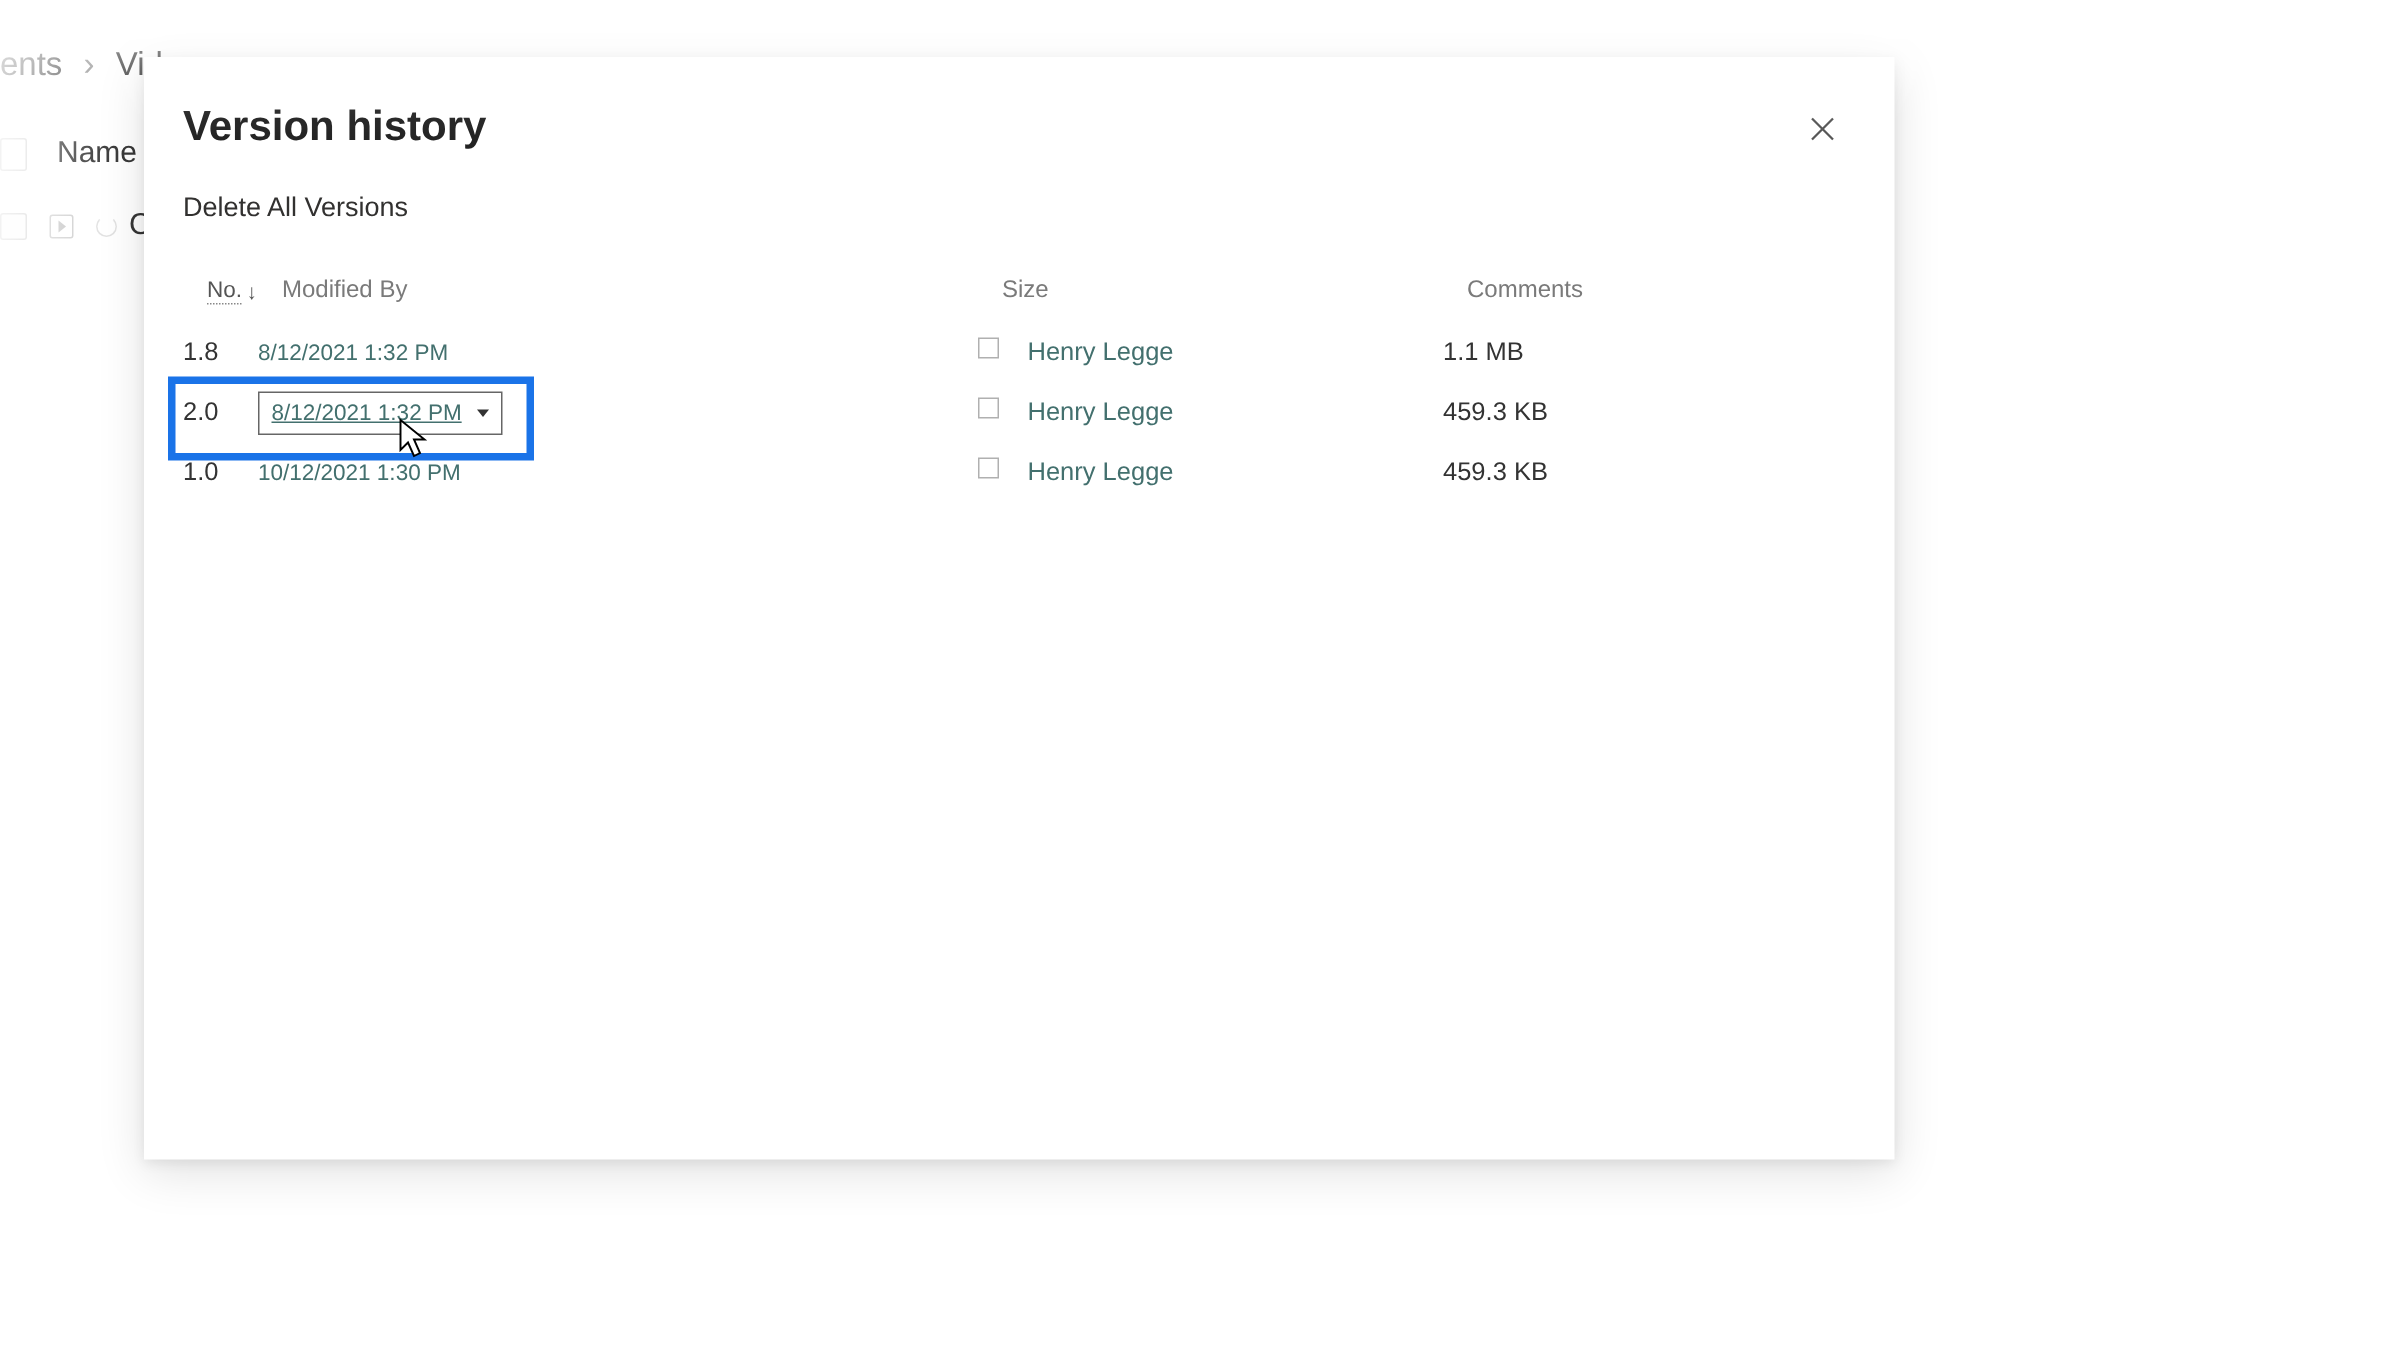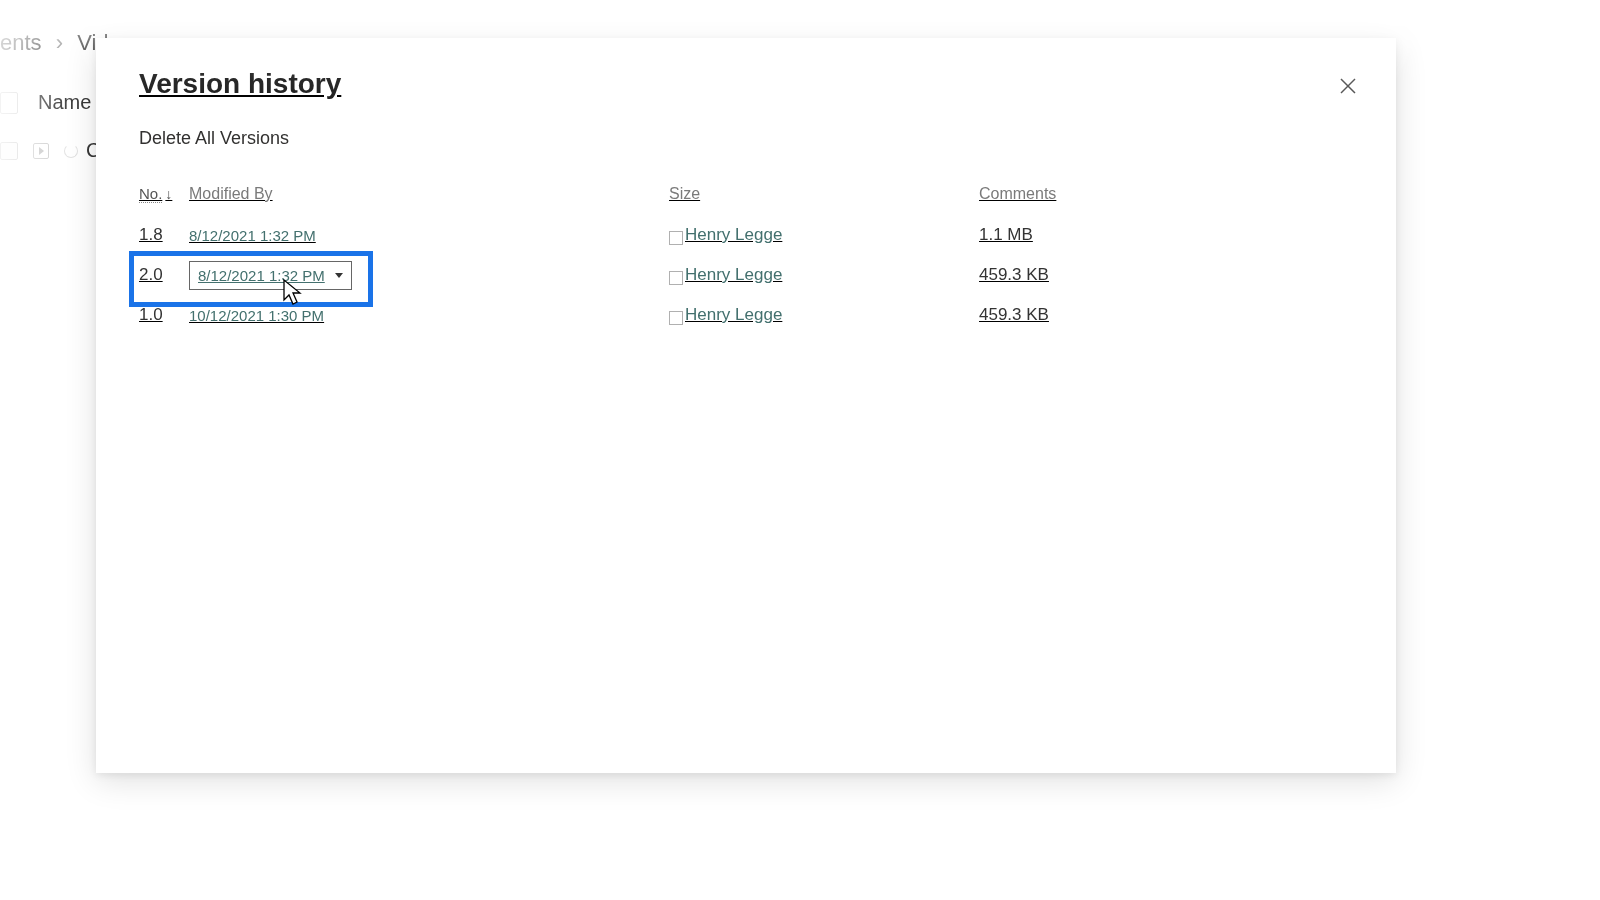--- a/index.html
+++ b/index.html
@@ -87,26 +87,25 @@
       opacity: 0.6;
     }
     .bg-item-name {
       font-size: 20px;
       color: #333;
     }
     .modal {
       position: absolute;
       top: 38px;
       left: 96px;
-      width: 1300px;
+      width: 1167px;
       height: 735px;
       background: #ffffff;
       box-shadow: 0 8px 30px rgba(0,0,0,0.12), 0 2px 8px rgba(0,0,0,0.08);
-      padding: 30px 30px 30px 43px;
-      text-decoration: underline;
+      padding: 30px 30px 30px 26px;
     }
     .modal-header {
       display: flex;
       justify-content: space-between;
       align-items: flex-start;
     }
     .modal-title {
       font-size: 28px;
       font-weight: 600;
       color: #222;
@@ -132,20 +131,21 @@
     .table {
       width: 100%;
     }
     .table-header {
       display: grid;
       grid-template-columns: 50px 480px 310px 190px 1fr;
       font-size: 16px;
       color: #7a7a7a;
       margin-bottom: 12px;
       align-items: center;
+      margin-left: 16px;
     }
     .th-no {
       font-size: 15px;
       color: #555;
       border-bottom: 1px dotted #888;
       display: inline;
       width: fit-content;
     }
     .th-no-wrap {
       display: flex;
@@ -166,22 +166,22 @@
     .version-no {
       color: #333;
       font-size: 17px;
     }
     .modified-date {
       color: #43706e;
       font-size: 15px;
     }
     .modified-by {
       display: flex;
-      align-items: flex-end;
-      gap: 2px;
+      align-items: flex-start;
+      gap: 19px;
     }
     .mb-checkbox {
       width: 14px; height: 14px;
       border: 1px solid #b0b0b0;
       background: #fff;
     }
     .mb-name {
       color: #43706e;
       font-size: 17px;
     }

